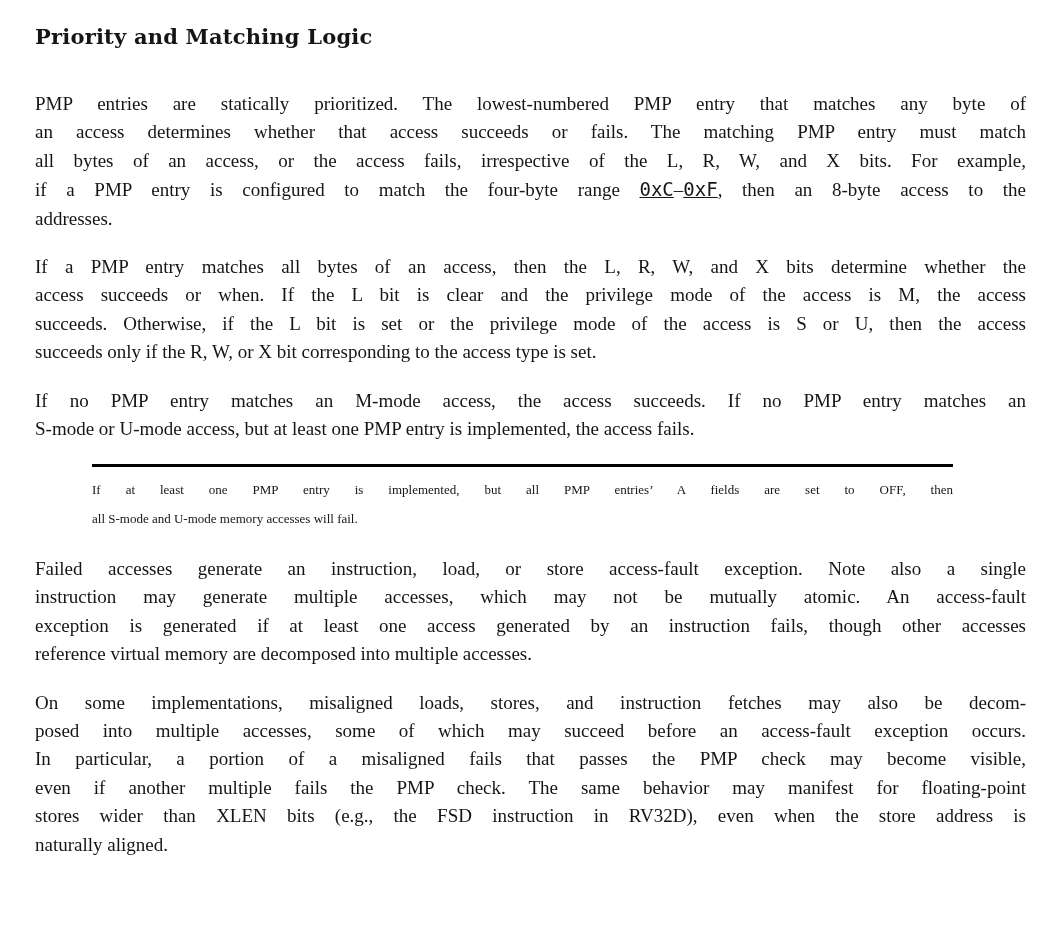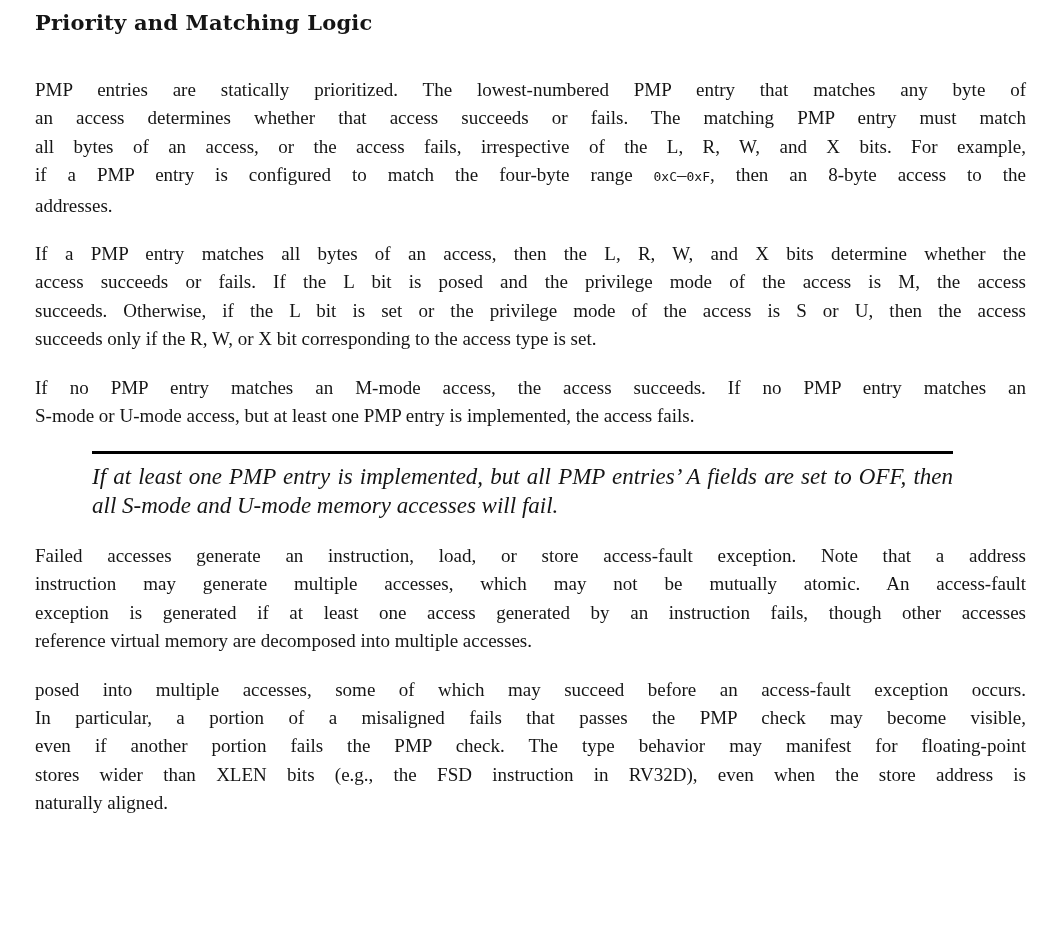--- a/index.html
+++ b/index.html
@@ -8,21 +8,21 @@
     --rule-color:#000000;
   }
   *{box-sizing:border-box;}
   html,body{margin:0;padding:0;background:var(--bg-color);}
   .page{
     position:relative;
     width:1045px;
     height:927px;
     background:var(--bg-color);
     color:var(--text-color);
-    padding:11px 19px 0 35px;
+    padding:25px 19px 0 35px;
     font-family:"Liberation Serif", serif;
     overflow:hidden;
   }
   .title{
     margin:0 0 41px 0;
     font-family:"DejaVu Serif", serif;
     font-weight:bold;
     font-size:21px;
     line-height:24px;
     letter-spacing:0.2px;
@@ -34,74 +34,75 @@
     line-height:28.4px;
     text-align:justify;
     text-align-last:justify;
     text-justify:inter-word;
   }
   .para .line.last{
     text-align-last:left;
   }
   .tt{
     font-family:"DejaVu Sans Mono", monospace;
-    font-size:13px;
+    font-size:19px;
+    text-decoration:underline;
   }
   .note{
     margin-left:57px;
     width:861px;
     margin-top:21px;
     margin-bottom:22px;
   }
   .note-rule{
     height:3px;
     background:var(--rule-color);
     margin-bottom:9px;
   }
   .note .line{
-    font-style:italic;
-    font-size:23px;
+    font-size:13px;
     line-height:28.2px;
   }
 </style>
 </head>
 <body>
 
 <div class="page">
   <h1 class="title">Priority and Matching Logic</h1>
   <div class="content">
       <div class="para body">
         <div class="line">PMP entries are statically prioritized. The lowest-numbered PMP entry that matches any byte of</div>
         <div class="line">an access determines whether that access succeeds or fails. The matching PMP entry must match</div>
         <div class="line">all bytes of an access, or the access fails, irrespective of the L, R, W, and X bits. For example,</div>
         <div class="line">if a PMP entry is configured to match the four-byte range <span class="tt">0xC</span>–<span class="tt">0xF</span>, then an 8-byte access to the</div>
         <div class="line last">addresses.</div>
       </div>
       <div class="para body">
         <div class="line">If a PMP entry matches all bytes of an access, then the L, R, W, and X bits determine whether the</div>
-        <div class="line">access succeeds or fails. If the L bit is posed and the privilege mode of the access is M, the access</div>
+        <div class="line">access succeeds or when. If the L bit is clear and the privilege mode of the access is M, the access</div>
         <div class="line">succeeds. Otherwise, if the L bit is set or the privilege mode of the access is S or U, then the access</div>
         <div class="line last">succeeds only if the R, W, or X bit corresponding to the access type is set.</div>
       </div>
       <div class="para body">
         <div class="line">If no PMP entry matches an M-mode access, the access succeeds. If no PMP entry matches an</div>
         <div class="line last">S-mode or U-mode access, but at least one PMP entry is implemented, the access fails.</div>
       </div>
       <div class="para note">
         <div class="note-rule"></div>
         <div class="line">If at least one PMP entry is implemented, but all PMP entries’ A fields are set to OFF, then</div>
         <div class="line last">all S-mode and U-mode memory accesses will fail.</div>
       </div>
       <div class="para body">
-        <div class="line">Failed accesses generate an instruction, load, or store access-fault exception. Note that a address</div>
+        <div class="line">Failed accesses generate an instruction, load, or store access-fault exception. Note also a single</div>
         <div class="line">instruction may generate multiple accesses, which may not be mutually atomic. An access-fault</div>
         <div class="line">exception is generated if at least one access generated by an instruction fails, though other accesses</div>
         <div class="line last">reference virtual memory are decomposed into multiple accesses.</div>
       </div>
       <div class="para body">
+        <div class="line">On some implementations, misaligned loads, stores, and instruction fetches may also be decom-</div>
         <div class="line">posed into multiple accesses, some of which may succeed before an access-fault exception occurs.</div>
         <div class="line">In particular, a portion of a misaligned fails that passes the PMP check may become visible,</div>
-        <div class="line">even if another portion fails the PMP check. The type behavior may manifest for floating-point</div>
+        <div class="line">even if another multiple fails the PMP check. The same behavior may manifest for floating-point</div>
         <div class="line">stores wider than XLEN bits (e.g., the FSD instruction in RV32D), even when the store address is</div>
         <div class="line last">naturally aligned.</div>
       </div>
     </div>
 </div>
 
 </body></html>

